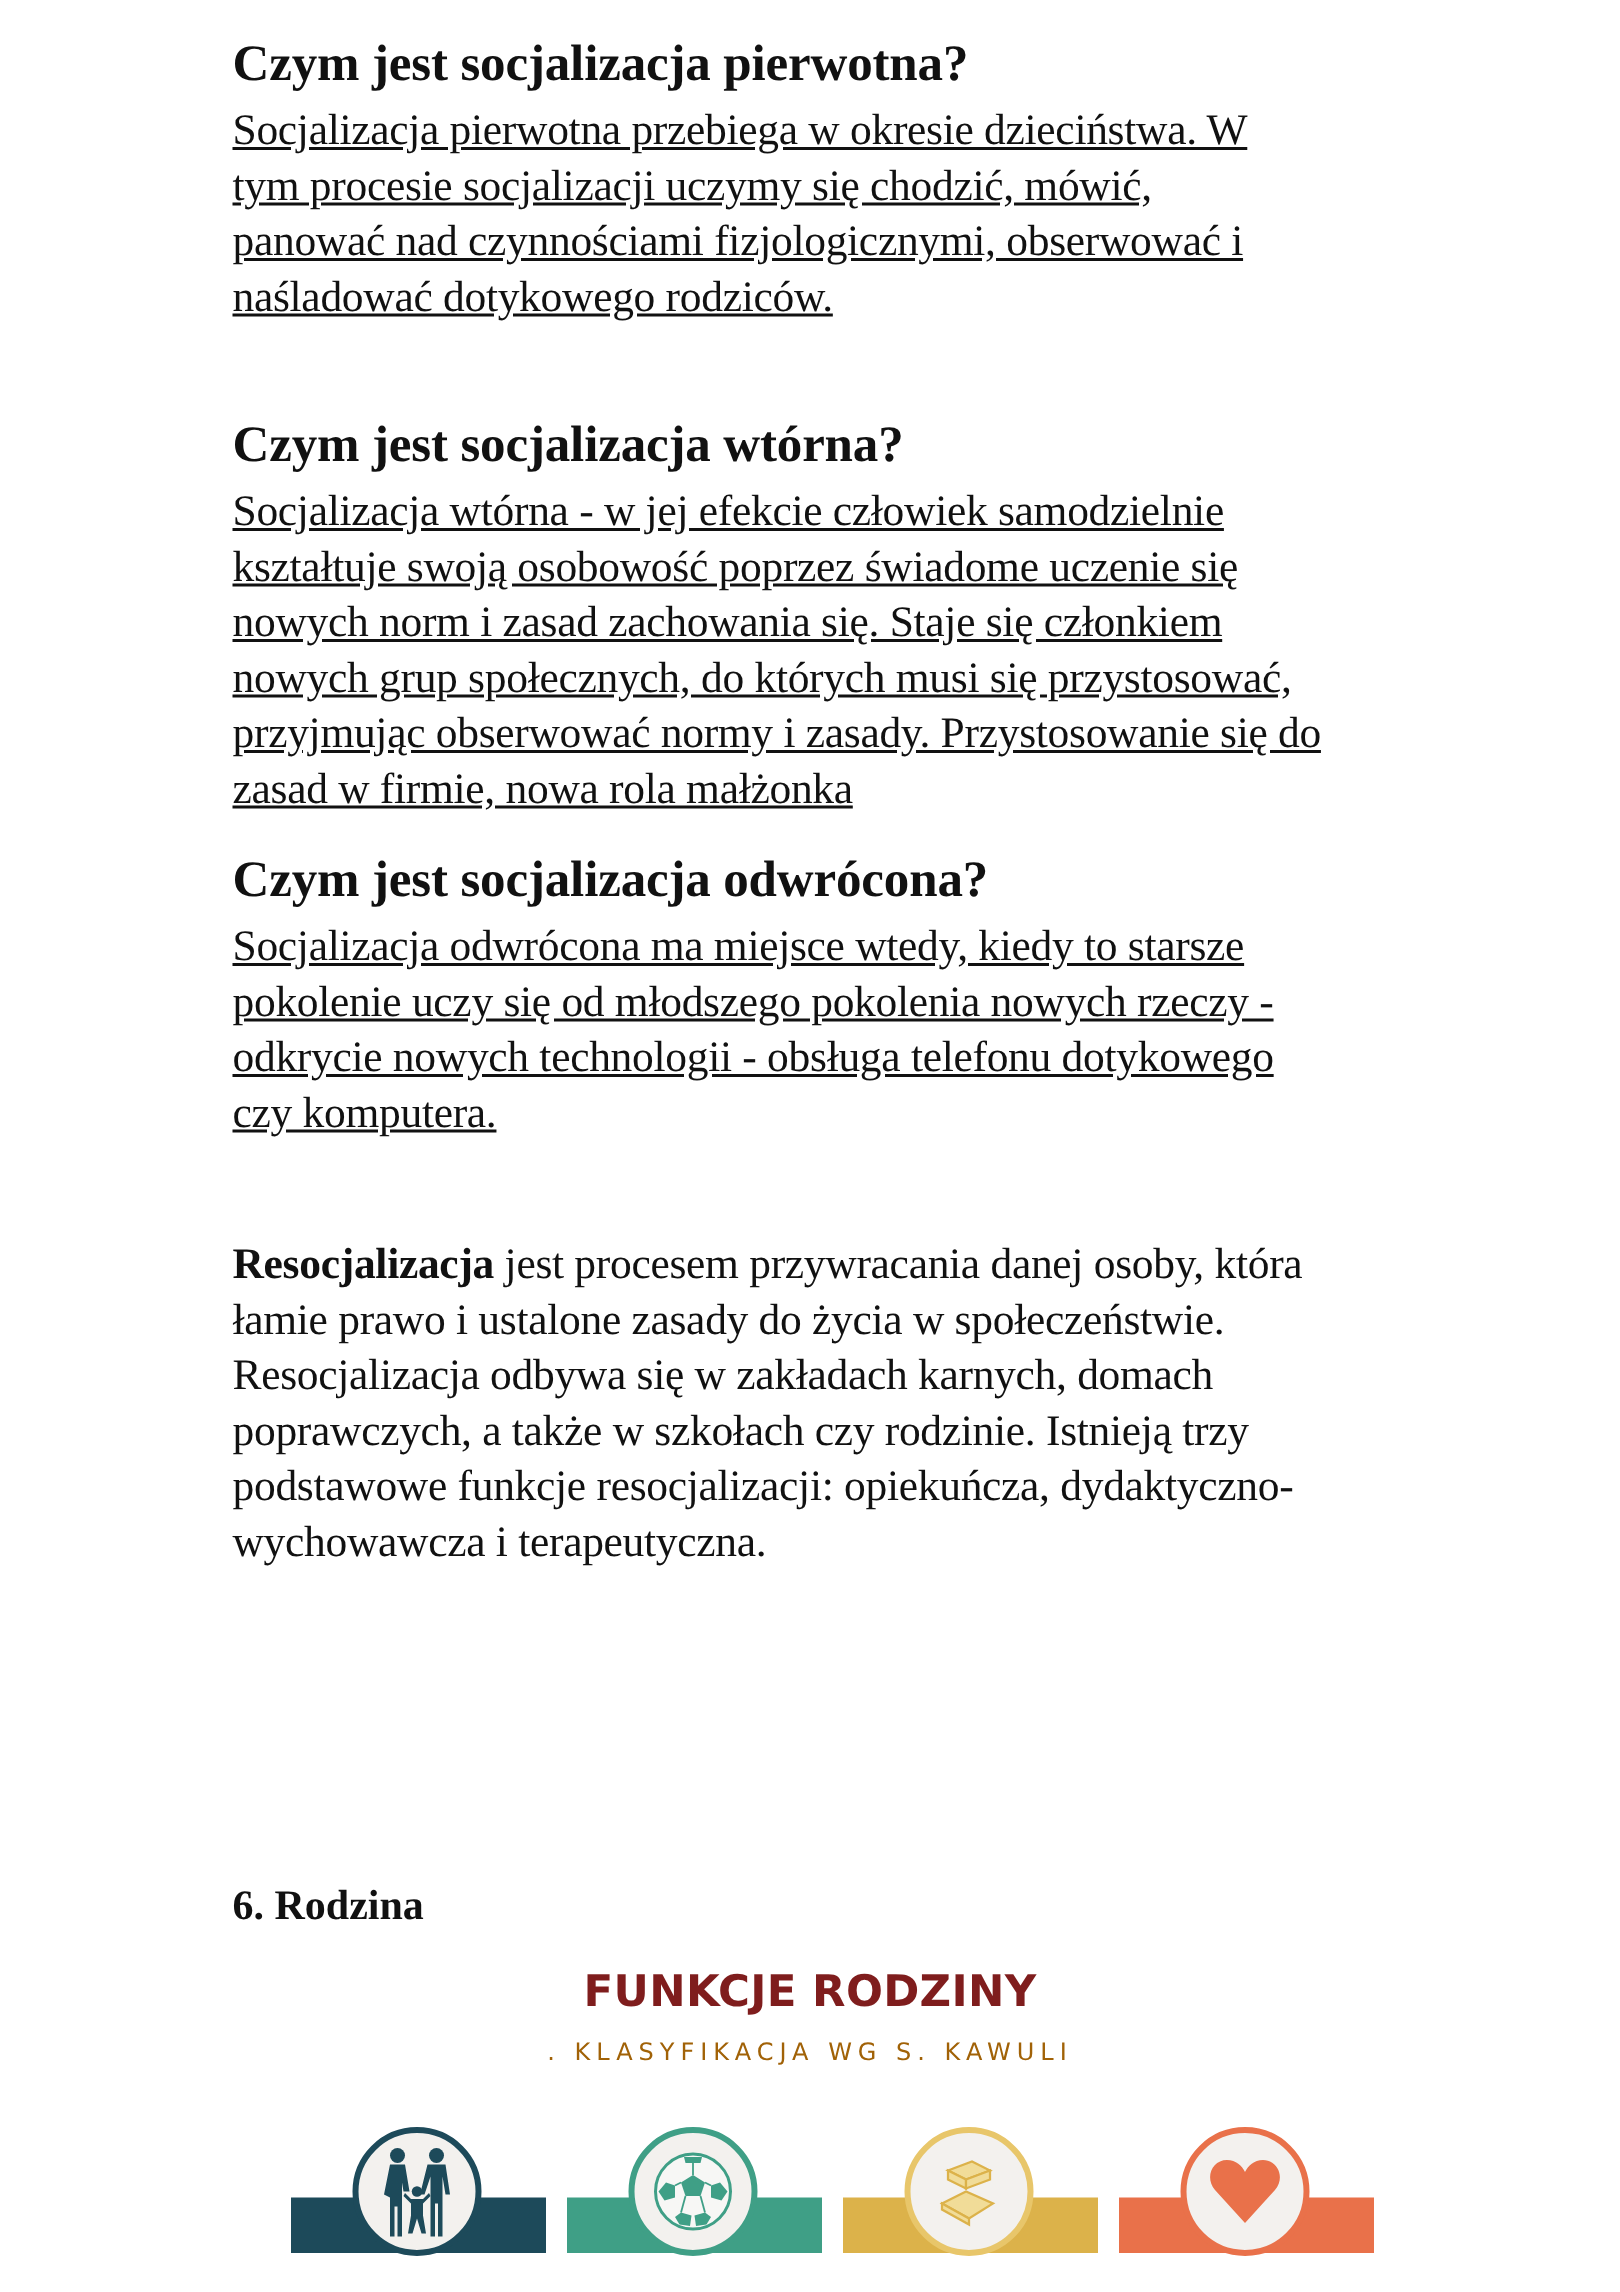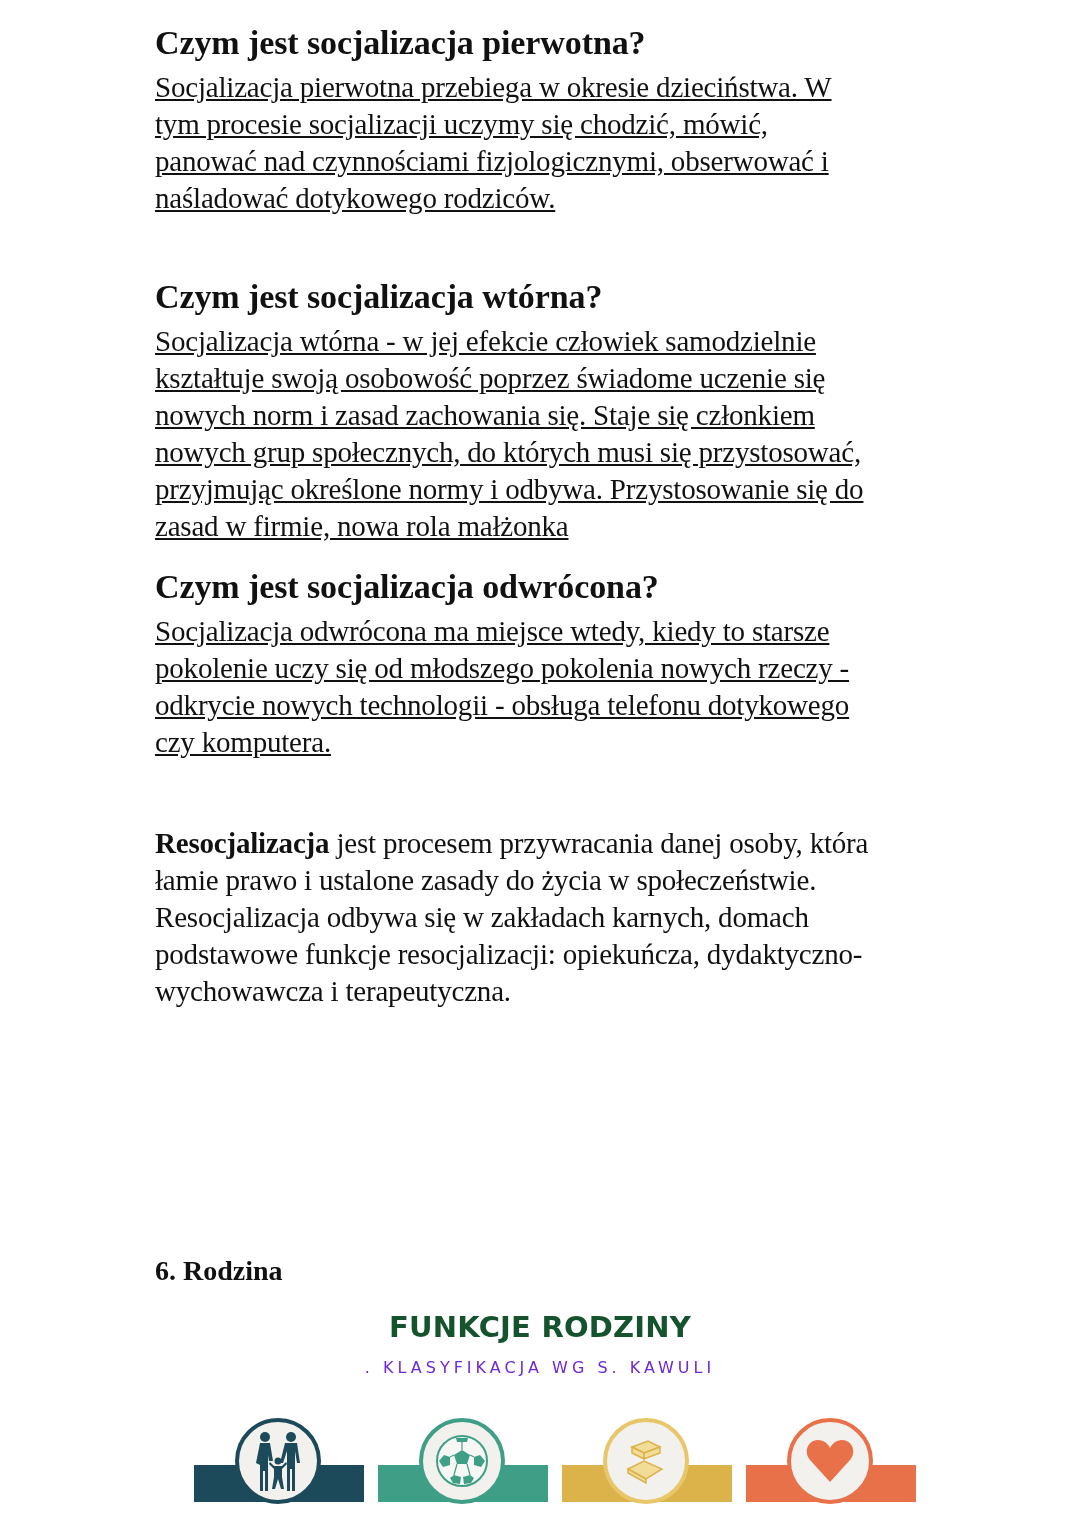--- a/index.html
+++ b/index.html
@@ -61,32 +61,32 @@
     }
     .info-title {
       position: absolute;
       left: 0;
       width: 1080px;
       top: 10px;
       text-align: center;
       font-family: "DejaVu Sans", "Liberation Sans", sans-serif;
       font-weight: bold;
       font-size: 29px;
-      color: #14532d;
+      color: #7f1d1d;
       letter-spacing: 0.2px;
     }
     .info-subtitle {
       position: absolute;
       left: 0;
       width: 1080px;
       top: 58px;
       text-align: center;
       font-family: "DejaVu Sans", "Liberation Sans", sans-serif;
       font-size: 16px;
-      color: #6d28d9;
+      color: #a16207;
       letter-spacing: 4px;
     }
     .func {
       position: absolute;
       top: 118px;
       width: 170px;
       height: 84px;
     }
     .func .bar {
       position: absolute;
@@ -126,40 +126,41 @@
     </p>
   </div>
 
   <div class="sec" id="s2">
     <h2 class="section-title">Czym jest socjalizacja wtórna?</h2>
     <p class="para">
       <span class="line">Socjalizacja wtórna - w jej efekcie człowiek samodzielnie</span>
       <span class="line">kształtuje swoją osobowość poprzez świadome uczenie się</span>
       <span class="line">nowych norm i zasad zachowania się. Staje się członkiem</span>
       <span class="line">nowych grup społecznych, do których musi się przystosować,</span>
-      <span class="line">przyjmując określone normy i odbywa. Przystosowanie się do</span>
+      <span class="line">przyjmując obserwować normy i zasady. Przystosowanie się do</span>
       <span class="line">zasad w firmie, nowa rola małżonka</span>
     </p>
   </div>
 
   <div class="sec" id="s3">
     <h2 class="section-title">Czym jest socjalizacja odwrócona?</h2>
     <p class="para">
       <span class="line">Socjalizacja odwrócona ma miejsce wtedy, kiedy to starsze</span>
       <span class="line">pokolenie uczy się od młodszego pokolenia nowych rzeczy -</span>
       <span class="line">odkrycie nowych technologii - obsługa telefonu dotykowego</span>
       <span class="line">czy komputera.</span>
     </p>
   </div>
 
   <div id="s4">
     <p class="para">
       <span class="line"><b>Resocjalizacja</b><span> jest procesem przywracania danej osoby, która</span></span>
       <span class="line">łamie prawo i ustalone zasady do życia w społeczeństwie.</span>
       <span class="line">Resocjalizacja odbywa się w zakładach karnych, domach</span>
+      <span class="line">poprawczych, a także w szkołach czy rodzinie. Istnieją trzy</span>
       <span class="line">podstawowe funkcje resocjalizacji: opiekuńcza, dydaktyczno-</span>
       <span class="line">wychowawcza i terapeutyczna.</span>
     </p>
   </div>
 </div>
 
 <h1 id="chapter" style="margin:0;">6. Rodzina</h1>
 
 <div class="infographic">
   <div class="info-title">FUNKCJE RODZINY</div>

